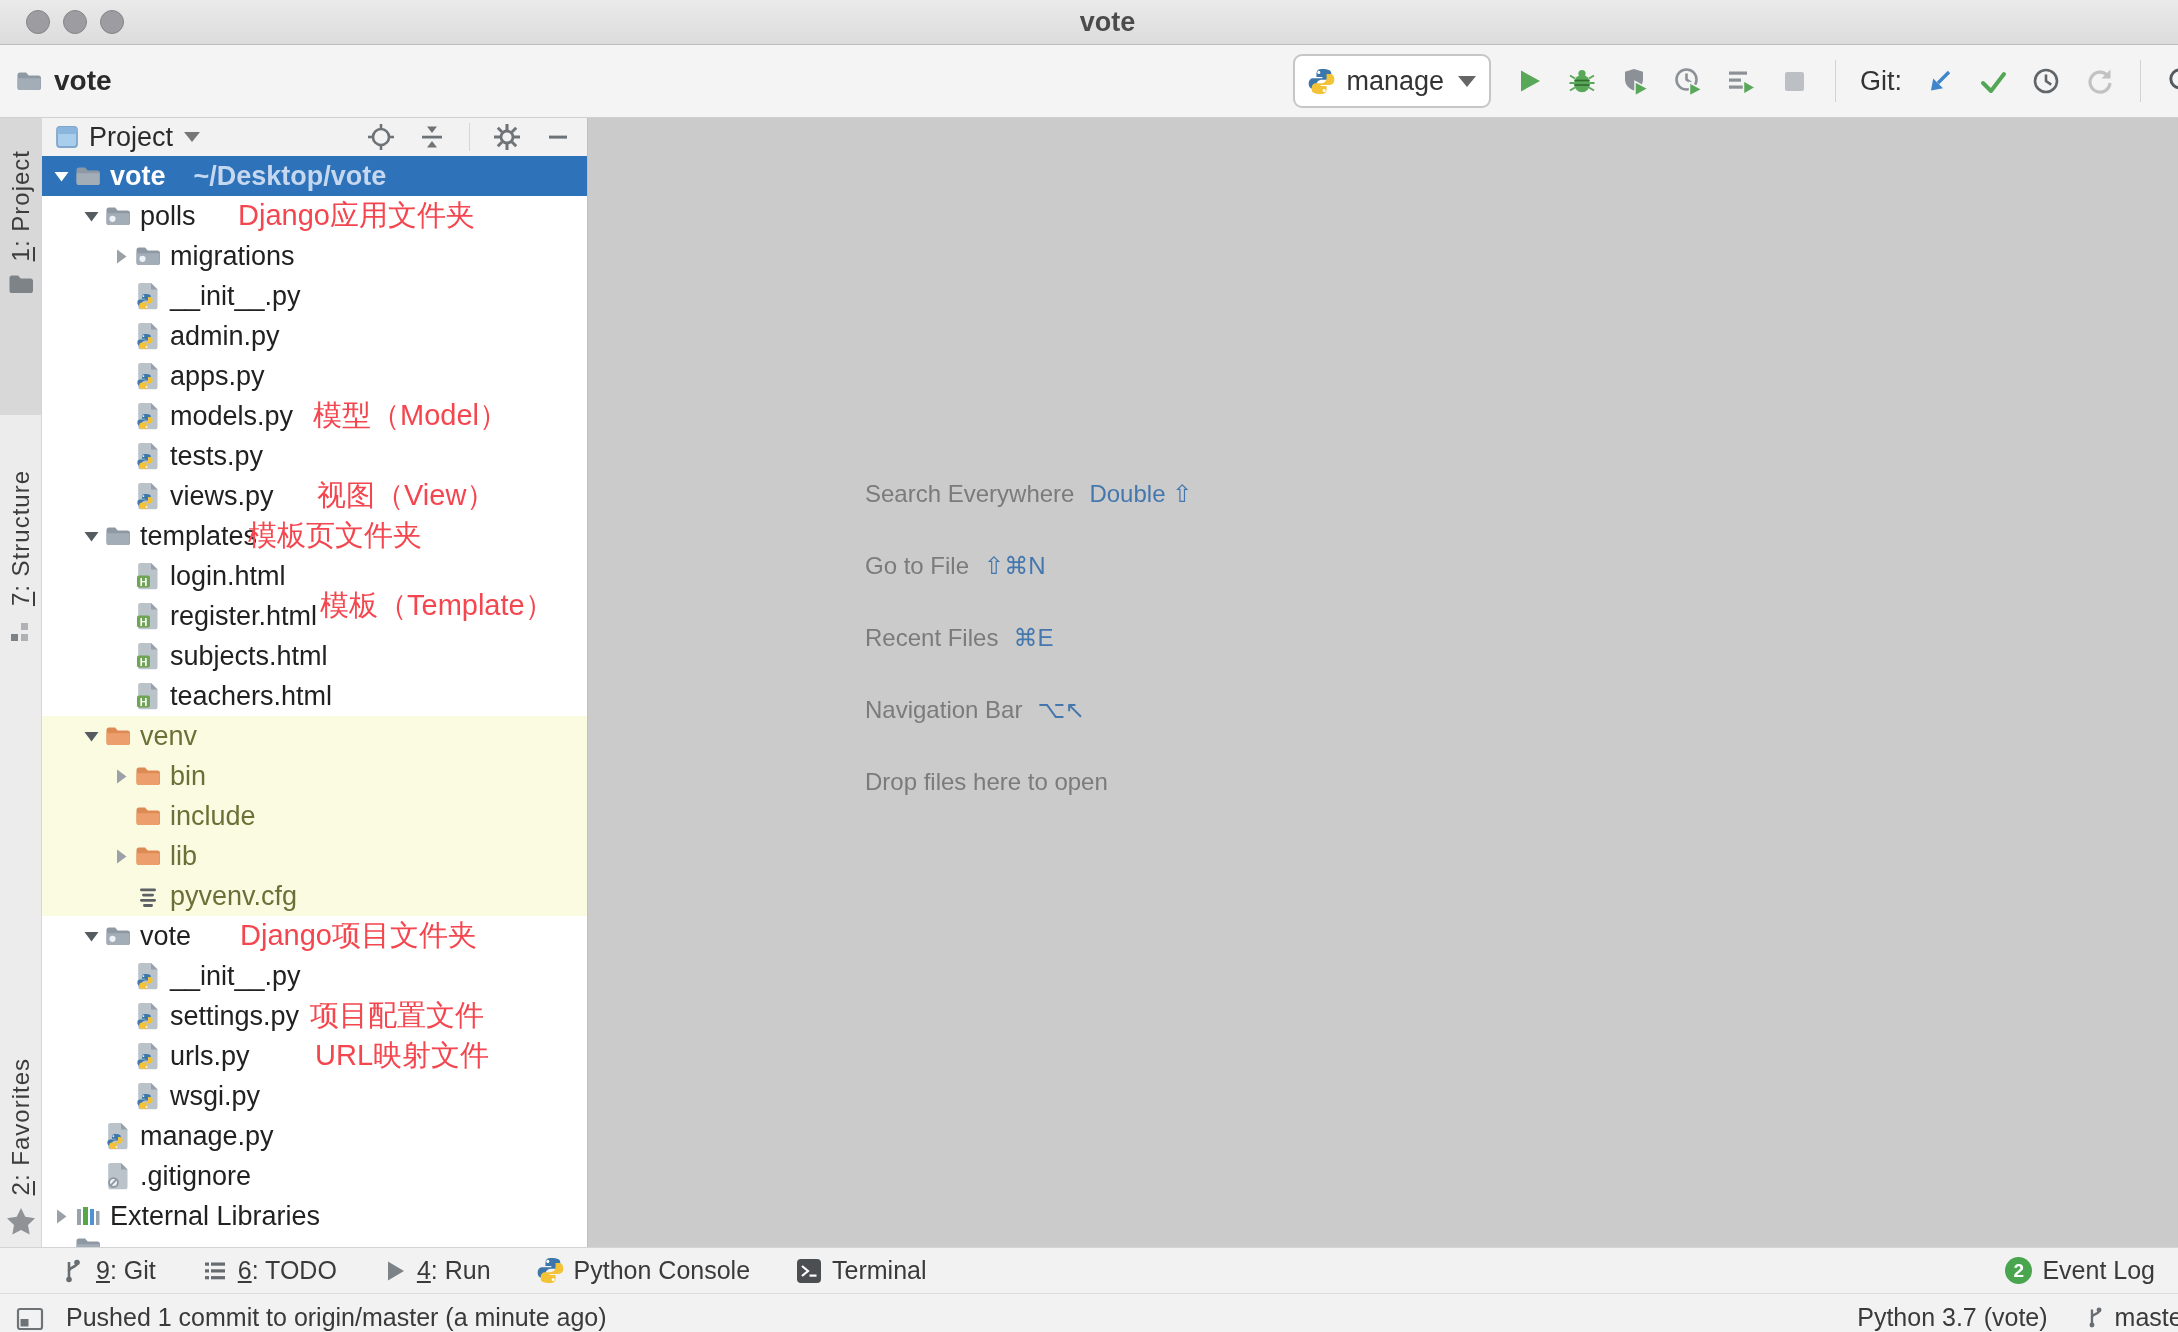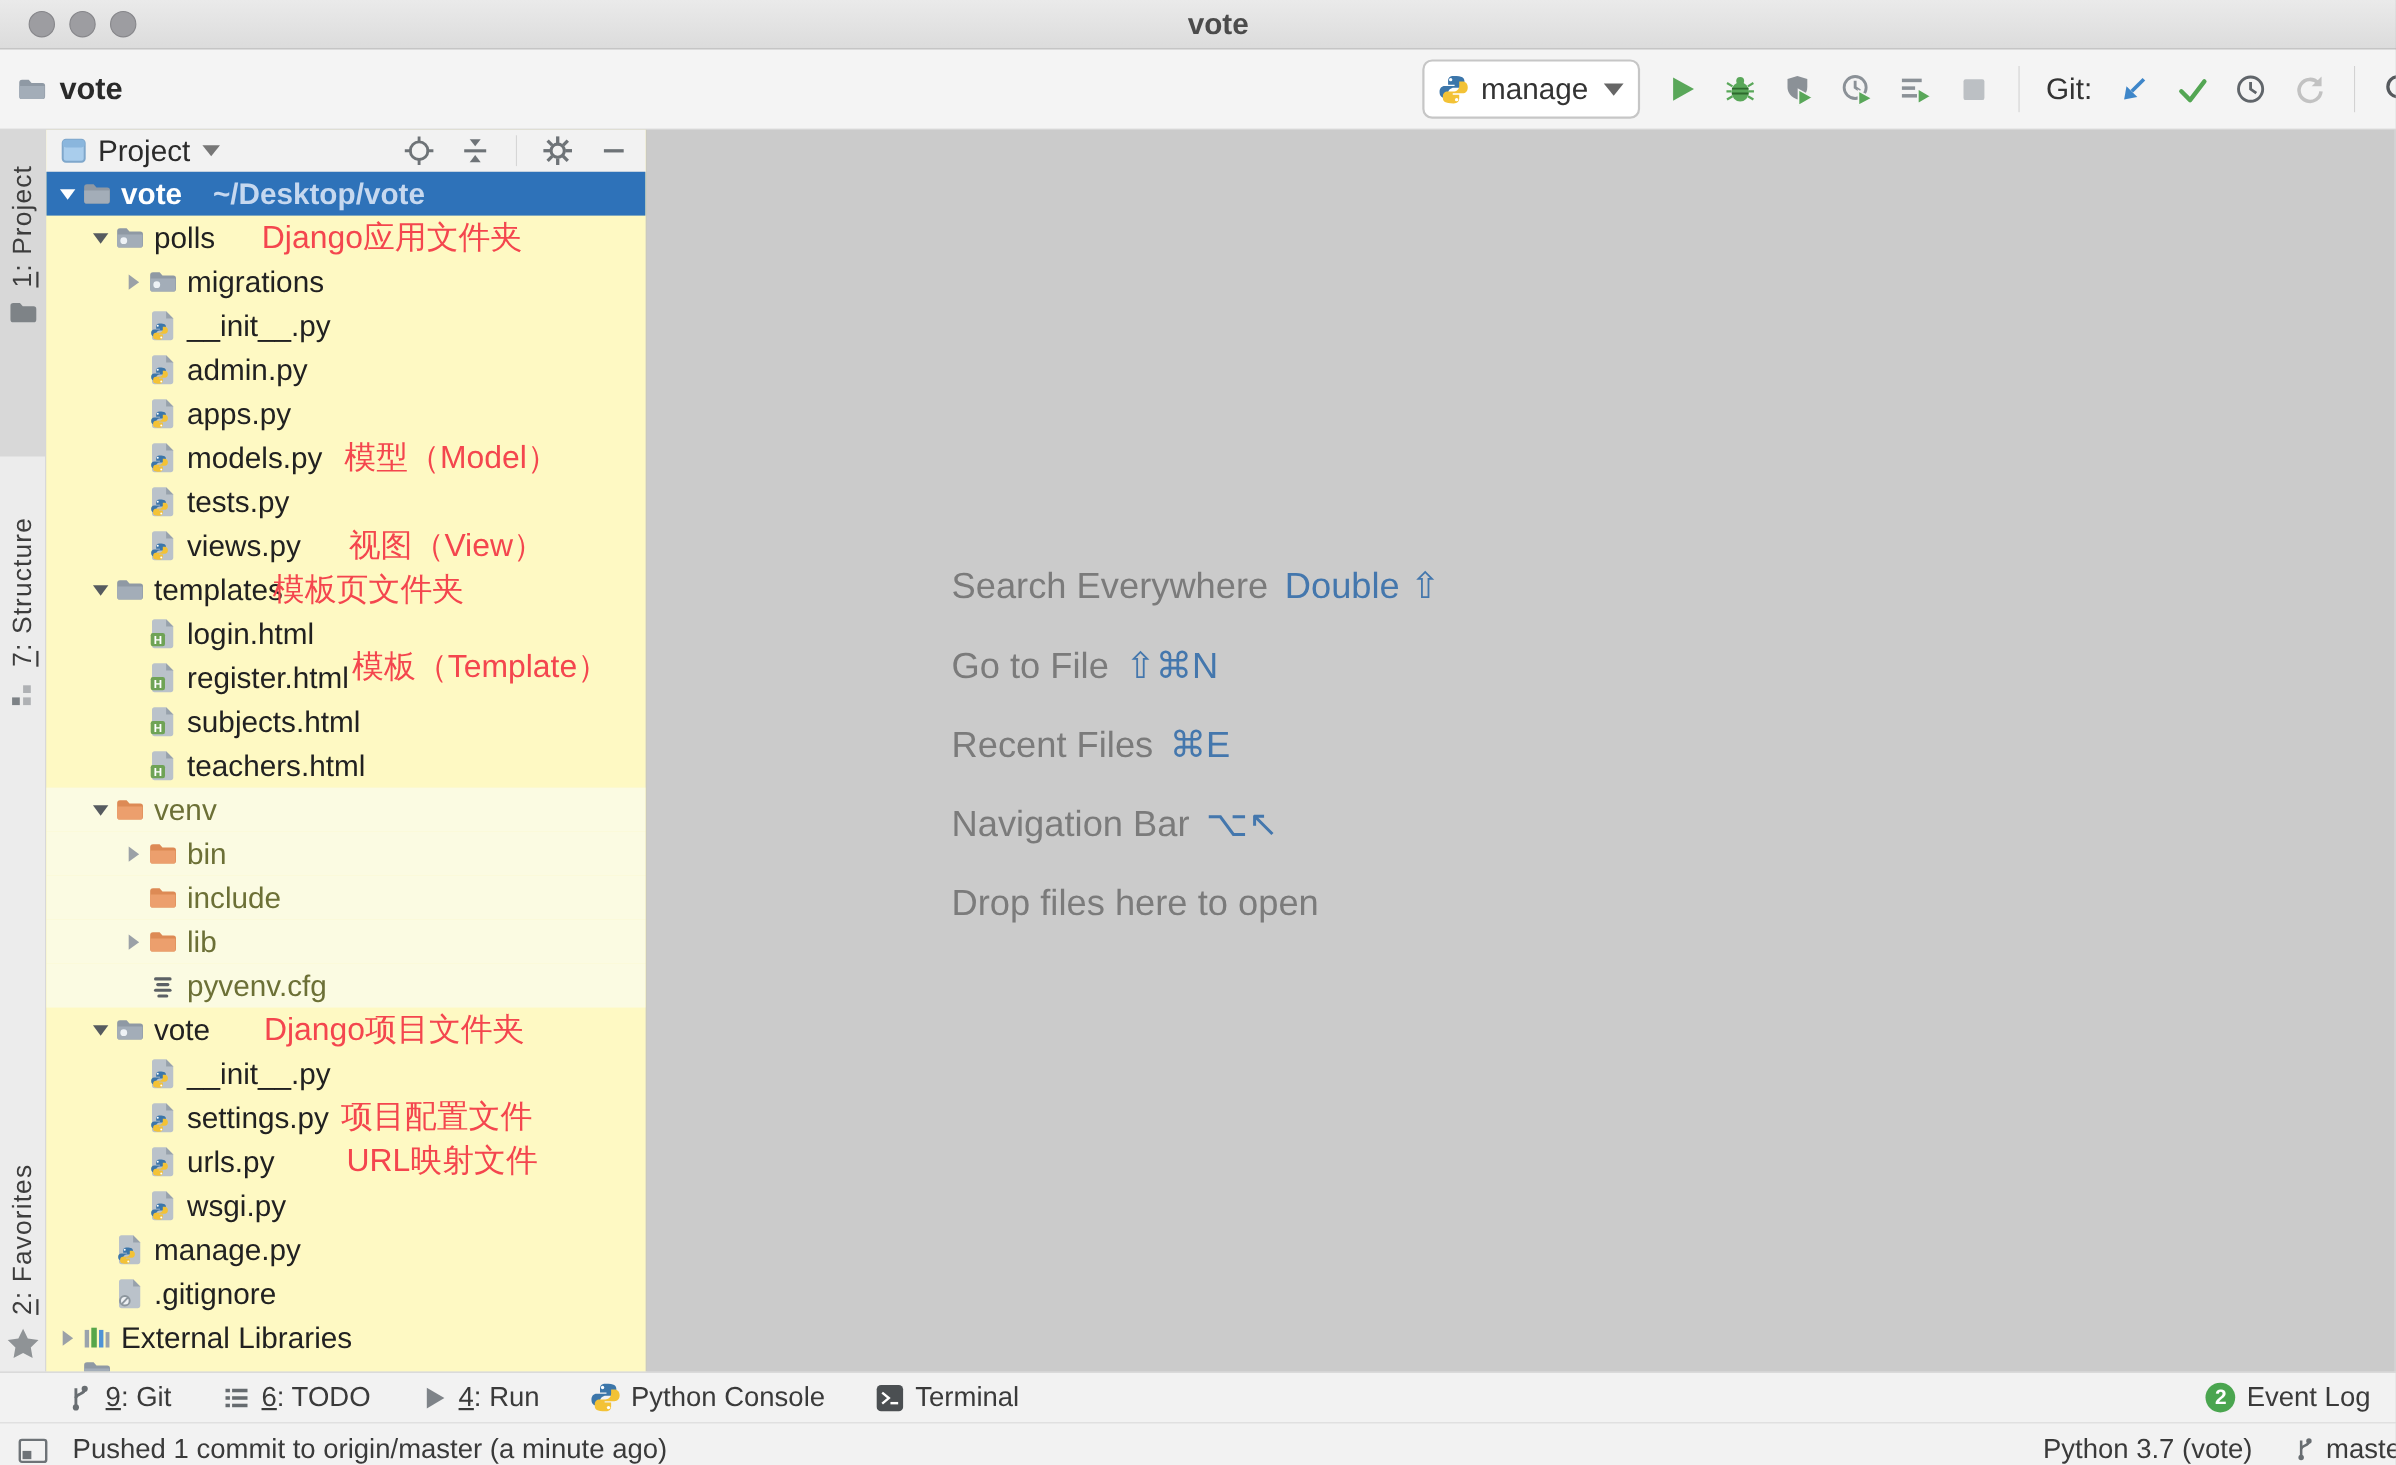--- a/index.html
+++ b/index.html
@@ -33,42 +33,42 @@
   .stripe-activebg{position:absolute;left:0;top:0;width:42px;height:297px;background:#d8d8d8;}
   .vtab{position:absolute;left:0;width:42px;display:flex;flex-direction:column;align-items:center;gap:12px;
         color:#3d3d3d;font-size:24px;cursor:default;}
   .vtab .vlabel{writing-mode:vertical-rl;transform:rotate(180deg);white-space:nowrap;letter-spacing:1px;}
   .right-stripe{position:absolute;right:0;top:118px;width:38px;height:1129px;background:#f1f1f1;
                 border-left:1px solid #c9c9c9;box-sizing:border-box;overflow:hidden;}
   .vtab.right{width:38px;}
   .vtab.right .vlabel{transform:none;}
 
   
-  .panel{position:absolute;left:42px;top:118px;width:546px;height:1129px;background:#fef9c3;
+  .panel{position:absolute;left:42px;top:118px;width:546px;height:1129px;background:#ffffff;
          border-right:1px solid #c0c0c0;box-sizing:border-box;overflow:hidden;}
   .panel-header{height:38px;background:#f2f2f2;border-bottom:1px solid #dcdcdc;display:flex;align-items:center;
                 padding:0 12px;gap:9px;font-size:27px;color:#2b2b2b;}
   .ph-arrow{width:0;height:0;border-left:8px solid transparent;border-right:8px solid transparent;border-top:10px solid #777;margin-left:2px;}
   .ph-icons{margin-left:auto;display:flex;align-items:center;gap:17px;}
   .ph-sep{width:1px;height:28px;background:#d6d6d6;margin:0 3px;}
   #tree{position:absolute;left:0;top:38px;right:0;bottom:0;overflow:hidden;}
   .row{position:relative;height:40px;display:flex;align-items:center;font-size:27px;color:#212121;white-space:nowrap;}
   .row.selected{background:#2e72b9;color:#fff;}
   .row.selected .label{font-weight:700;}
   .row.venv{background:#fbfbe2;color:#6c7036;}
   .row.sliver{height:11px;align-items:flex-start;overflow:hidden;}
   .indent{flex:0 0 auto;height:1px;}
   .arrow{flex:0 0 28px;display:flex;align-items:center;justify-content:center;}
   .ticon{flex:0 0 26px;margin-right:9px;display:flex;align-items:center;justify-content:center;}
   .path{margin-left:28px;color:#c6d8ef;font-weight:700;}
   .ann{position:absolute;top:50%;transform:translateY(-50%);color:#f4464e;font-size:29px;}
 
   
   .hints{position:absolute;left:865px;top:480px;}
-  .hint{height:72px;display:flex;align-items:flex-end;gap:15px;font-size:33px;color:#7b7b7b;}
+  .hint{height:72px;display:flex;align-items:flex-start;gap:15px;font-size:24px;color:#7b7b7b;}
   .hint .keys{color:#4477ad;}
 
   
   .bottombar{position:absolute;left:0;top:1247px;width:100%;height:46px;box-sizing:border-box;background:#f2f2f2;
              border-top:1px solid #d4d4d4;display:flex;align-items:center;padding:0 60px;gap:46px;
              font-size:25px;color:#3a3a3a;}
   .bb-item{display:flex;align-items:center;gap:10px;}
   .eventlog{margin-left:auto;display:flex;align-items:center;gap:10px;}
   .badge{width:27px;height:27px;border-radius:50%;background:#4aa54f;color:#fff;font-size:19px;font-weight:700;
          display:flex;align-items:center;justify-content:center;}

